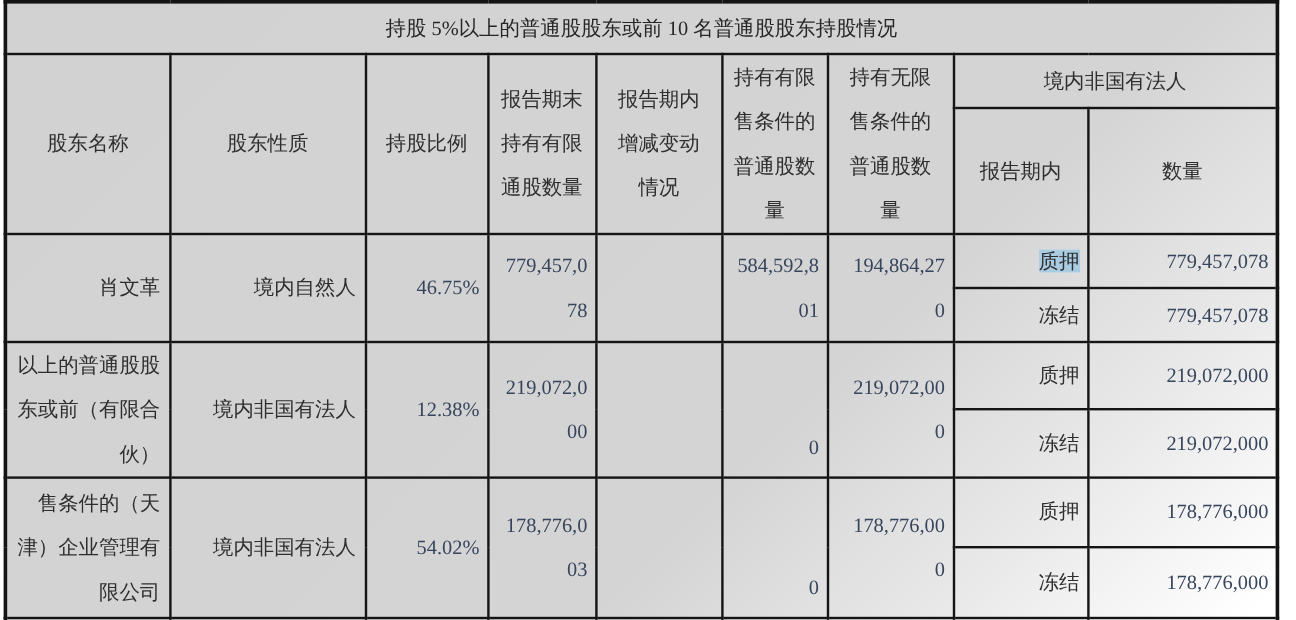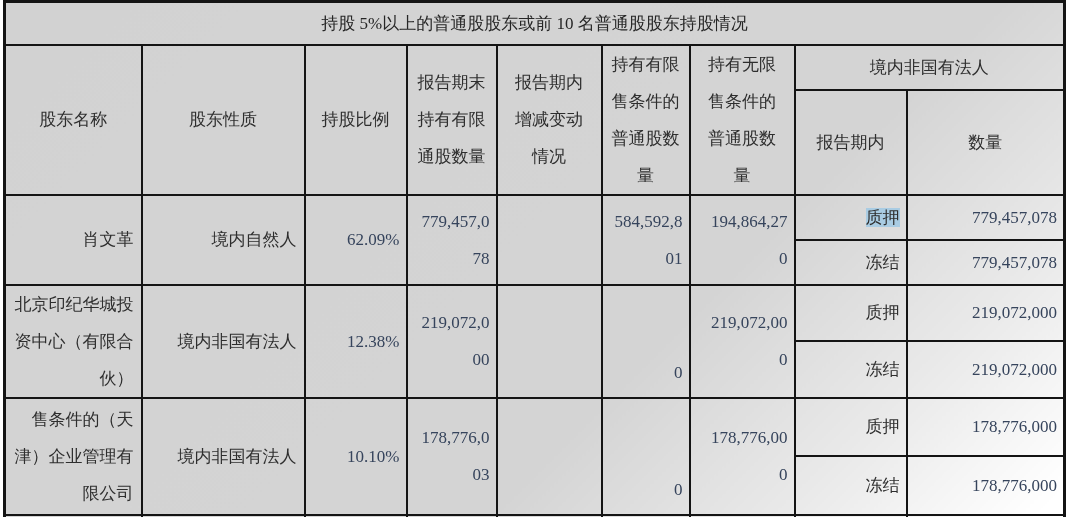--- a/index.html
+++ b/index.html
@@ -71,58 +71,58 @@
       <td colspan="2" class="hc">境内非国有法人</td>
     </tr>
     <tr style="height:102px">
       <td class="hc">报告期内</td>
       <td class="hc">数量</td>
     </tr>
 
     <tr style="height:45px">
       <td rowspan="2" class="cell name">肖文革</td>
       <td rowspan="2" class="cell name">境内自然人</td>
-      <td rowspan="2" class="cell num">62.09%</td>
+      <td rowspan="2" class="cell num">46.75%</td>
       <td rowspan="2" class="cell num pre">779,457,0
 78</td>
       <td rowspan="2" class="cell"></td>
       <td rowspan="2" class="cell num pre">584,592,8
 01</td>
       <td rowspan="2" class="cell num pre">194,864,27
 0</td>
       <td class="cell status"><span class="hl">质押</span></td>
       <td class="cell num">779,457,078</td>
     </tr>
     <tr style="height:45px">
       <td class="cell status">冻结</td>
       <td class="cell num">779,457,078</td>
     </tr>
 
     <tr style="height:56px">
-      <td rowspan="2" class="cell name">北京印纪华城投资中心（有限合伙）</td>
+      <td rowspan="2" class="cell name">以上的普通股股东或前（有限合伙）</td>
       <td rowspan="2" class="cell name">境内非国有法人</td>
       <td rowspan="2" class="cell num">12.38%</td>
       <td rowspan="2" class="cell num pre">219,072,0
 00</td>
       <td rowspan="2" class="cell"></td>
       <td rowspan="2" class="cell num bot">0</td>
       <td rowspan="2" class="cell num pre">219,072,00
 0</td>
       <td class="cell status">质押</td>
       <td class="cell num">219,072,000</td>
     </tr>
     <tr style="height:57px">
       <td class="cell status">冻结</td>
       <td class="cell num">219,072,000</td>
     </tr>
 
     <tr style="height:58px">
       <td rowspan="2" class="cell name">售条件的（天津）企业管理有限公司</td>
       <td rowspan="2" class="cell name">境内非国有法人</td>
-      <td rowspan="2" class="cell num">10.10%</td>
+      <td rowspan="2" class="cell num">54.02%</td>
       <td rowspan="2" class="cell num pre">178,776,0
 03</td>
       <td rowspan="2" class="cell"></td>
       <td rowspan="2" class="cell num bot">0</td>
       <td rowspan="2" class="cell num pre">178,776,00
 0</td>
       <td class="cell status">质押</td>
       <td class="cell num">178,776,000</td>
     </tr>
     <tr style="height:59px">

